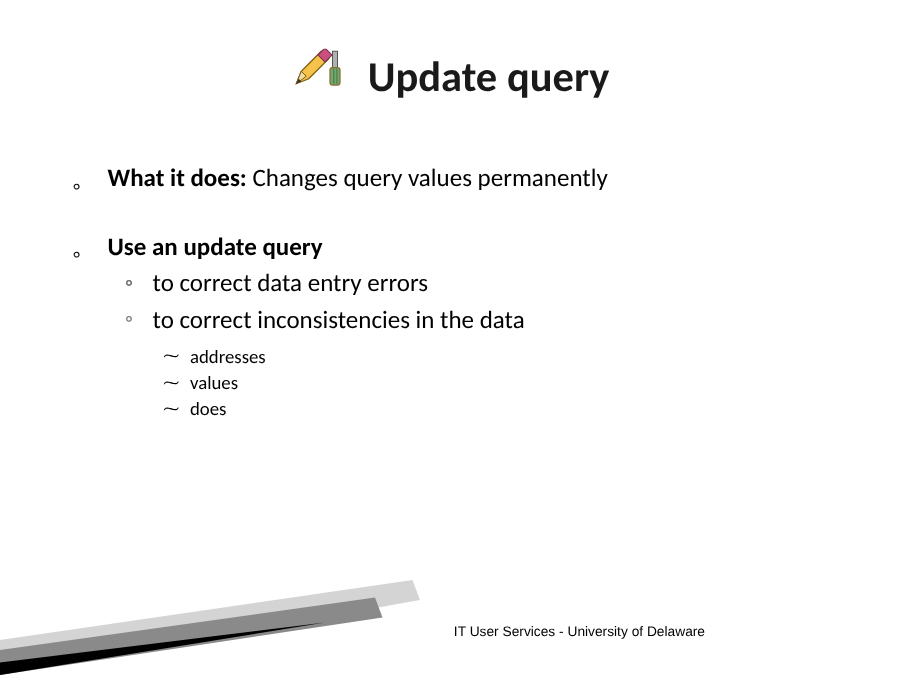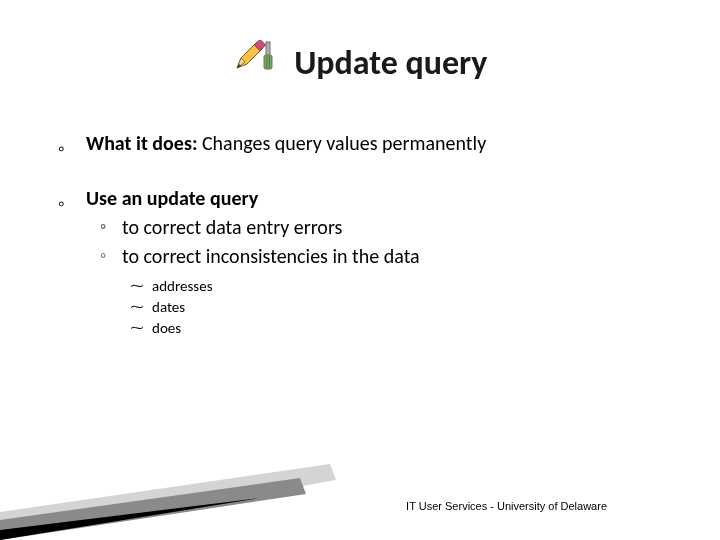--- a/index.html
+++ b/index.html
@@ -10,21 +10,20 @@
     background: #ffffff;
     font-family: Calibri, "Segoe UI", Arial, sans-serif;
     color: #000;
     position: relative;
     overflow: hidden;
   }
   .slide {
     width: 632px;
     height: 540px;
     position: relative;
-    padding-left: 43px;
   }
   .title-row {
     position: absolute;
     top: 42px;
     left: 0;
     width: 720px;
     text-align: center;
   }
   .title-row .icon-wrap {
     display: inline-block;
@@ -155,21 +154,21 @@
       </div>
 
       <div style="height:6px"></div>
 
       <div class="l3">
         <span class="tilde">⁓</span>
         <span>addresses</span>
       </div>
       <div class="l3">
         <span class="tilde">⁓</span>
-        <span>dates</span>
+        <span>values</span>
       </div>
       <div class="l3">
         <span class="tilde">⁓</span>
         <span>does</span>
       </div>
 
     </div>
 
   </div>
 

